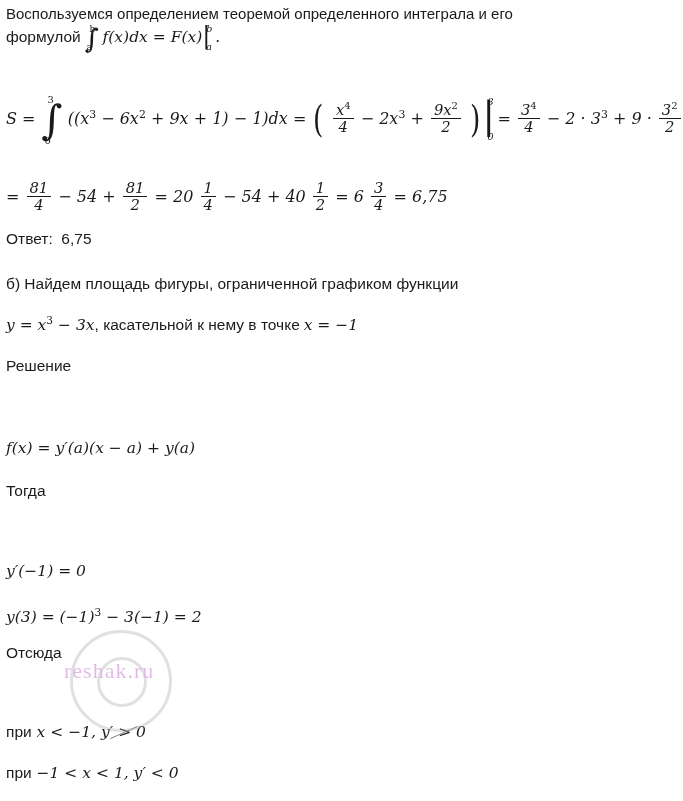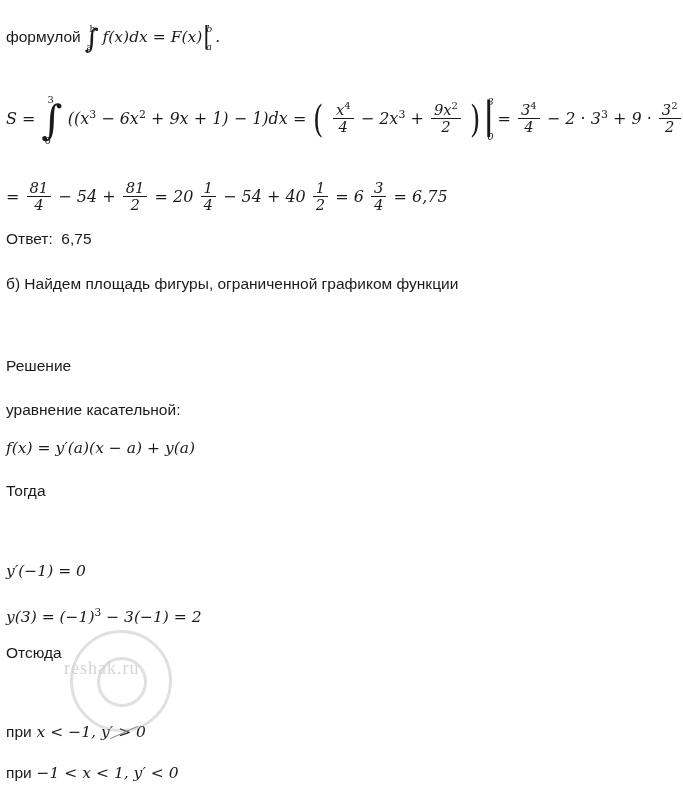--- a/index.html
+++ b/index.html
@@ -163,22 +163,22 @@
     width: 44px;
     height: 44px;
     border: 3px solid #9a9a9a;
     border-radius: 50%;
   }
   .watermark .wtext {
     position: absolute;
     left: 4px;
     top: 38px;
     font-family: "Liberation Serif", serif;
-    font-size: 18px;
-    color: #737373;
+    font-size: 22px;
+    color: #a21caf;
     letter-spacing: 1px;
   }
   .strike-note {
     position: relative;
     display: inline-block;
   }
   .strike-note:after {
     content: "";
     position: absolute;
     left: -4px;
@@ -187,20 +187,21 @@
     height: 1px;
     background: #777;
     transform: rotate(-24deg);
   }
 </style>
 </head>
 <body>
 
 <div class="page">
 
+  <div class="line sans" style="top:4px; font-size:15px;">Воспользуемся определением теоремой определенного интеграла и его</div>
 
   <div class="line" style="top:27px;">
     <span class="sans">формулой</span>
     <span class="math">
       <span class="intg small"><span class="top">b</span><span class="sym">∫</span><span class="bot">a</span></span>
       <i>f</i>(<i>x</i>)<i>dx</i> = <i>F</i>(<i>x</i>)<span class="evalbar small"><span class="lt">b</span><span class="bar">|</span><span class="lb">a</span></span> .
     </span>
   </div>
 
   <div class="line math" style="top:92px; font-size:16px;">
@@ -236,24 +237,27 @@
     = 6,75
   </div>
 
   <div class="line sans" style="top:229px;">
     <span>Ответ:</span>&nbsp;
     <span>6,75</span>
   </div>
 
   <div class="line sans" style="top:274px;">б) Найдем площадь фигуры, ограниченной графиком функции</div>
 
+  <div class="line" style="top:310px;">
+    <span class="math"><i>y</i> = <i>x</i><sup class="exn">3</sup> − 3<i>x</i></span><span class="sans">, касательной к нему в точке</span>
+    <span class="math"><i>x</i> = −1</span>
+  </div>
 
   <div class="line sans" style="top:356px;">Решение</div>
 
-  <div class="line sans" style="top:400px;">уравнение касательной:</div>
 
   <div class="line math" style="top:438px;">
     <i>f</i>(<i>x</i>) = <i>y</i>′(<i>a</i>)(<i>x</i> − <i>a</i>) + <i>y</i>(<i>a</i>)
   </div>
 
   <div class="line sans" style="top:481px;">Тогда</div>
 
 
   <div class="line math" style="top:561px;">
     <i>y</i>′(−1) = 0

